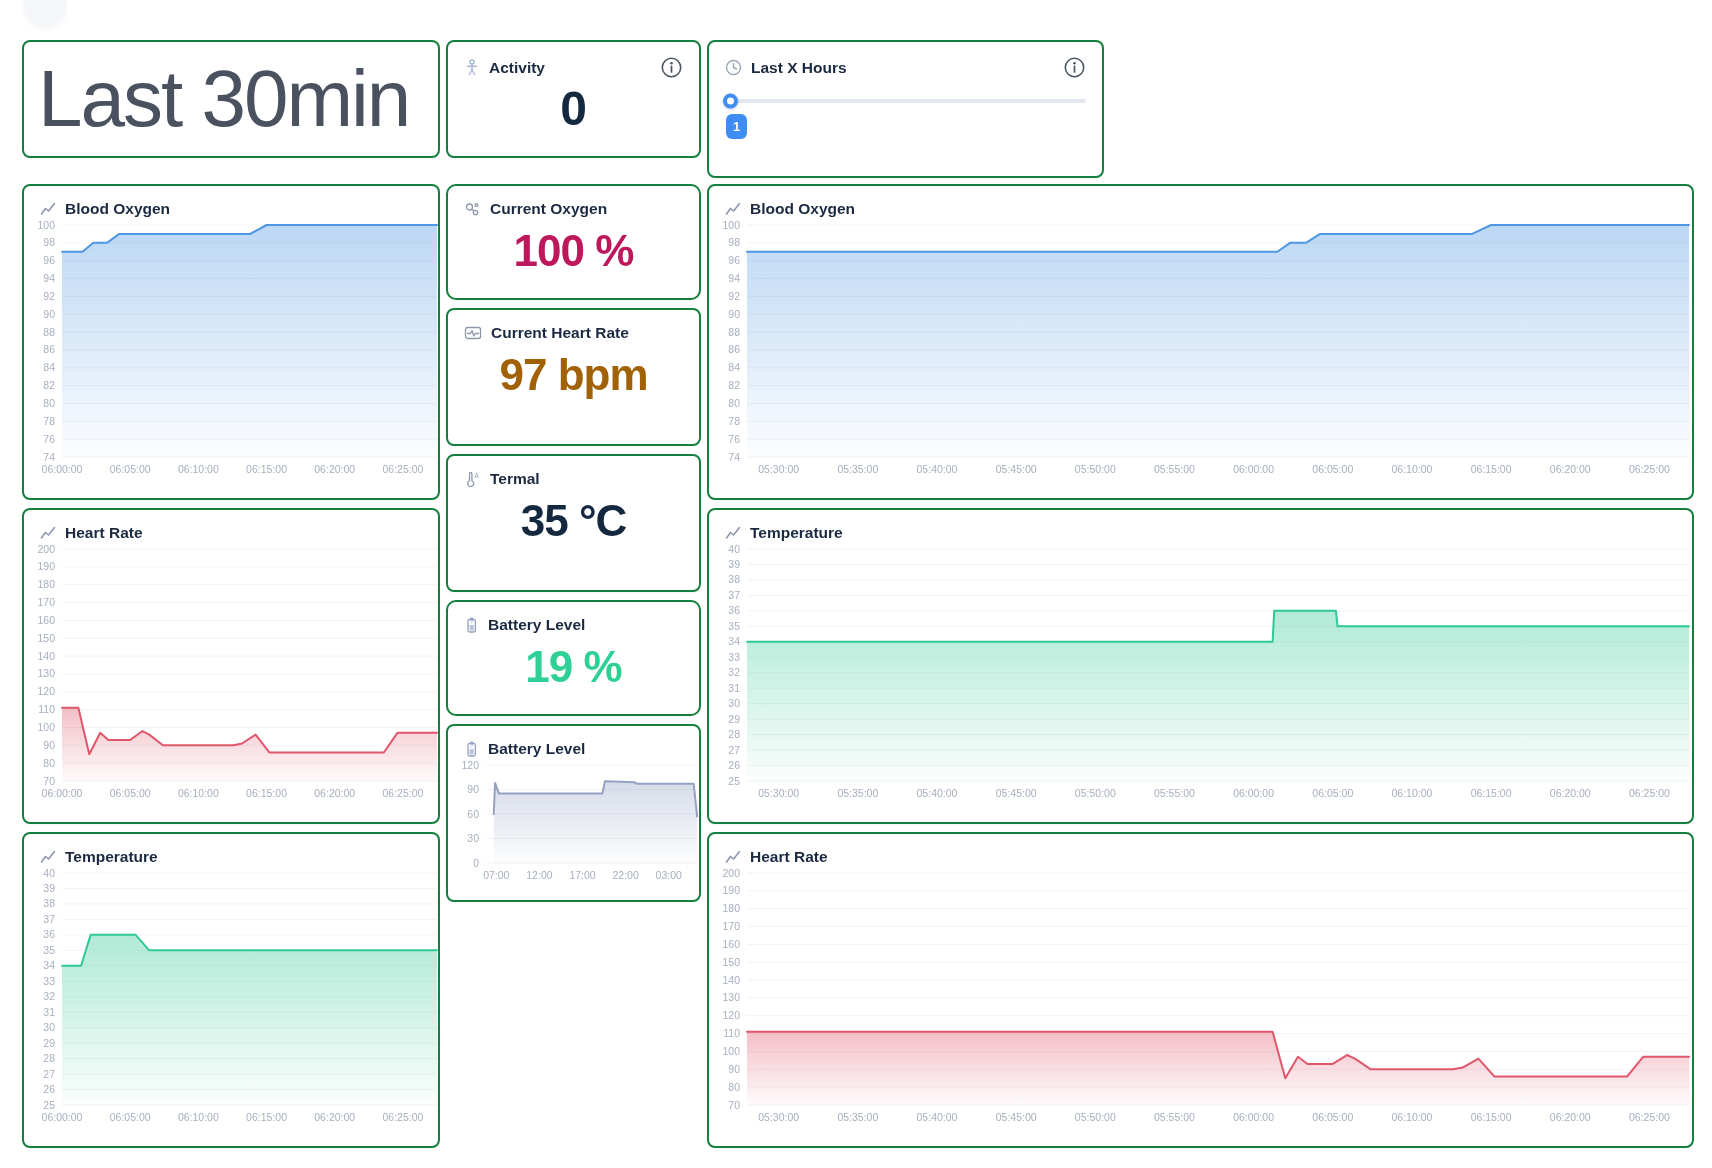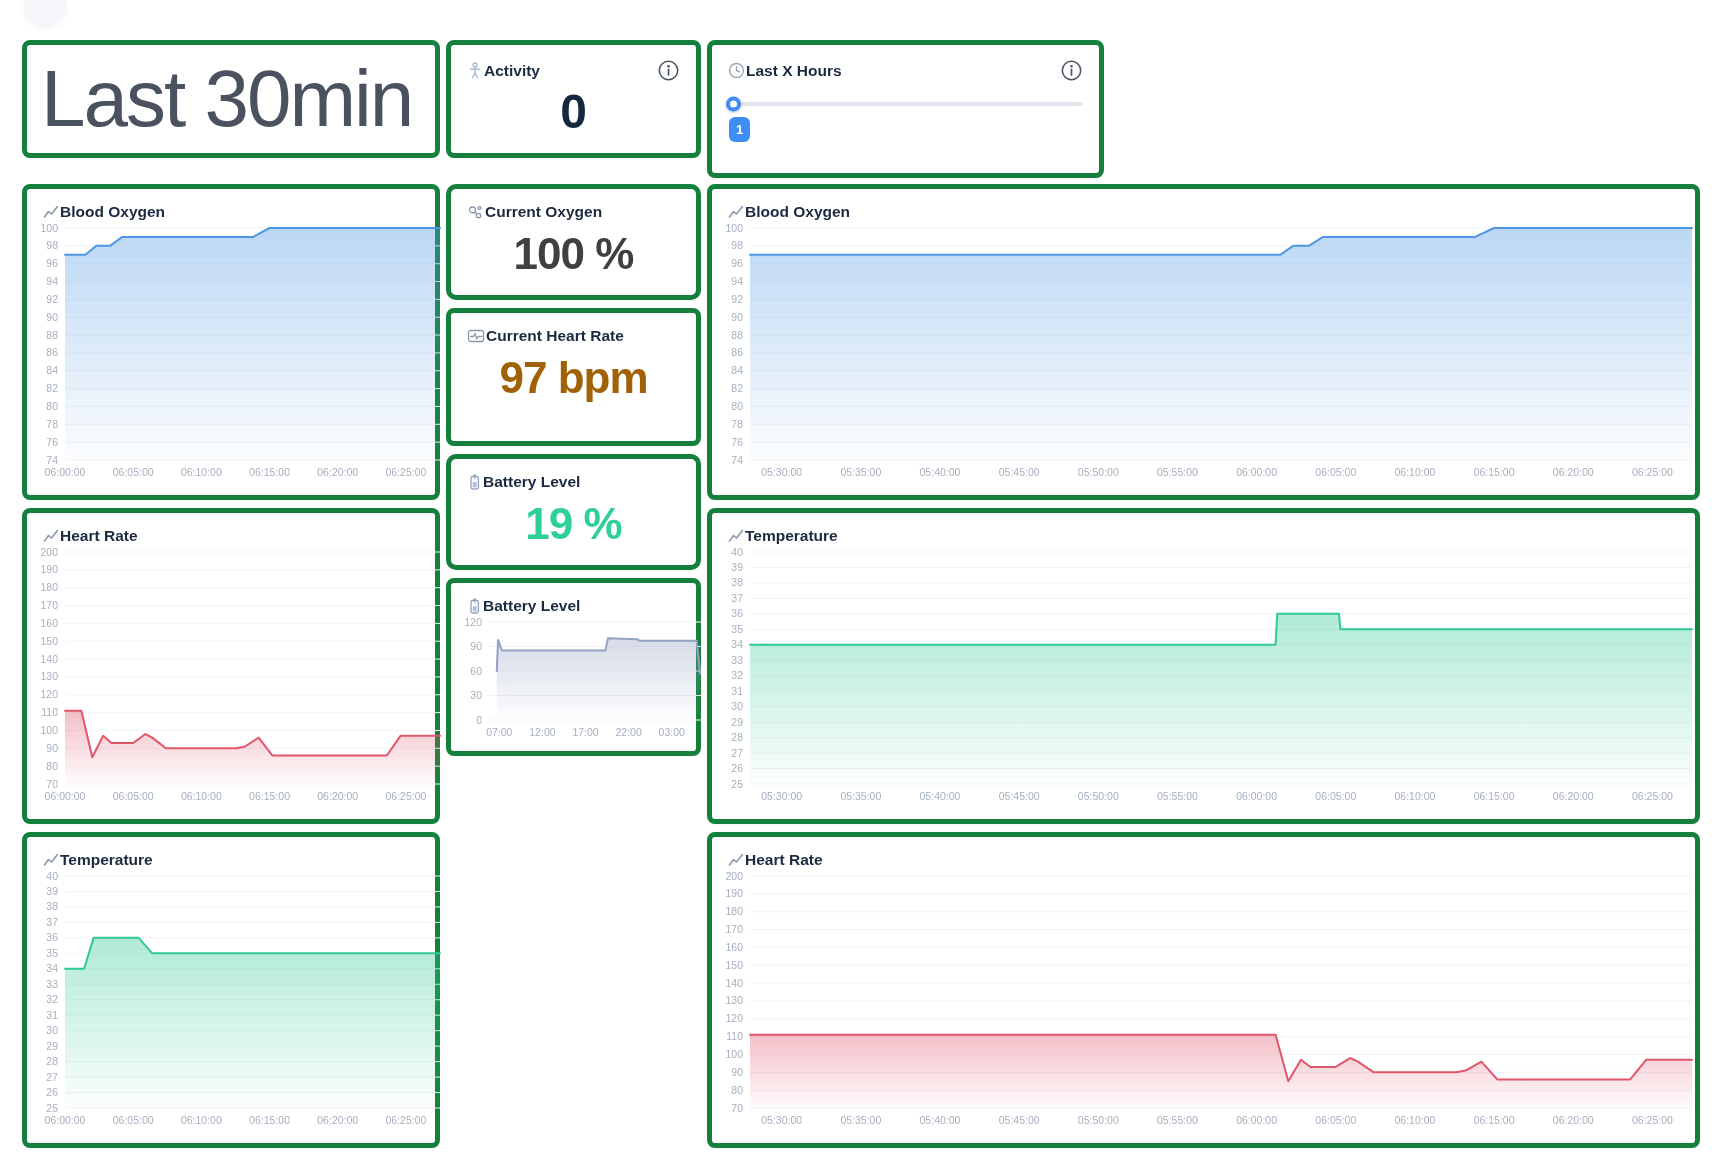--- a/index.html
+++ b/index.html
@@ -1,26 +1,26 @@
 <!DOCTYPE html>
 <html><head>
 <meta charset="utf-8">
 <style>
   * { margin:0; padding:0; box-sizing:border-box; }
   html,body { width:1712px; height:1168px; background:#ffffff; font-family:"Liberation Sans", sans-serif; color:#1b2a40; overflow:hidden; }
   .page { position:relative; width:1712px; height:1168px; padding:40px 20px 0 22px; }
   .float-btn { position:absolute; left:24px; top:-16px; width:42px; height:42px; border-radius:50%; background:#f4f6fa; box-shadow:0 2px 6px rgba(20,30,60,.06); }
 
-  .card { background:#fff; border:5px solid #15803d; border-radius:8px; box-shadow:0 1px 2px rgba(16,24,40,.04); position:relative; }
+  .card { background:#fff; border:2px solid #15803d; border-radius:8px; box-shadow:0 1px 2px rgba(16,24,40,.04); position:relative; }
 
   .top-row { display:grid; grid-template-columns:418px 255px 397px; gap:6px; margin-bottom:6px; }
   .title-card { height:118px; display:flex; align-items:center; padding:0 14px; overflow:hidden; }
   .big-title { font-size:80px; font-weight:400; color:#4a5260; letter-spacing:-2px; line-height:1; white-space:nowrap; }
 
-  .card-header { display:flex; align-items:center; gap:1px; padding:14px 16px 0 16px; }
+  .card-header { display:flex; align-items:center; gap:9px; padding:14px 16px 0 16px; }
   .card-header .hlabel { font-size:15.5px; font-weight:700; color:#1b2a40; }
   .card-header .spacer { margin-left:auto; }
   .icon { display:inline-flex; align-items:center; justify-content:center; flex:0 0 auto; }
 
   .activity-card { height:118px; }
   .activity-value { text-align:center; font-size:48px; font-weight:800; color:#142940; margin-top:2px; }
 
   .slider-card { height:138px; }
   .slider-wrap { padding:0 16px; }
   .slider-track { position:relative; height:4px; background:#e4e6ef; border-radius:2px; margin-top:20px; }
@@ -281,36 +281,48 @@
           <span class="icon">
             <svg width="17" height="17" viewBox="0 0 17 17" fill="none" stroke="#8d97ac" stroke-width="1.3">
               <circle cx="5.5" cy="6" r="3"></circle>
                 <circle cx="11.5" cy="11.5" r="2.2"></circle>
                 <circle cx="12.5" cy="4" r="1.4"></circle>
                 <line x1="7.7" y1="8" x2="9.8" y2="9.9"></line>
             </svg>
           </span>
           <span class="hlabel">Current Oxygen</span>
         </div>
-        <div class="stat-value" style="color: #404040;">100 %</div>
+        <div class="stat-value" style="color: #be185d;">100 %</div>
       </div>
 
       <div class="card stat-card">
         <div class="card-header">
           <span class="icon">
             <svg width="18" height="16" viewBox="0 0 18 16" fill="none" stroke="#8d97ac" stroke-width="1.3" stroke-linejoin="round" stroke-linecap="round">
               <rect x="1.5" y="2.5" width="15" height="11" rx="2"></rect>
                 <polyline points="3.5,8.5 6.5,8.5 8,5.5 9.8,10.8 11.2,8.5 14.5,8.5"></polyline>
             </svg>
           </span>
           <span class="hlabel">Current Heart Rate</span>
         </div>
         <div class="stat-value" style="color: #a16207;">97 bpm</div>
       </div>
 
+      <div class="card stat-card">
+        <div class="card-header">
+          <span class="icon">
+            <svg width="17" height="17" viewBox="0 0 17 17" fill="none" stroke="#8d97ac" stroke-width="1.3" stroke-linecap="round">
+              <path d="M5.5 2.5 v7.2 a3 3 0 1 0 2.4 0 V2.5 a1.2 1.2 0 0 0 -2.4 0 Z"></path>
+              <text x="10.5" y="7" font-size="6.5" fill="#8d97ac" stroke="none" font-family="Liberation Sans, sans-serif">A</text>
+            </svg>
+          </span>
+          <span class="hlabel">Termal</span>
+        </div>
+        <div class="stat-value" style="color: rgb(20, 41, 64);">35 °C</div>
+      </div>
 
       <div class="card stat-card tall">
         <div class="card-header">
           <span class="icon">
             <svg width="15" height="18" viewBox="0 0 15 18" fill="none">
               <rect x="4" y="3.5" width="7.4" height="12.5" rx="1.8" stroke="#93a1c2" stroke-width="1.3"></rect>
               <rect x="6.2" y="1.5" width="3" height="1.6" rx="0.6" fill="#93a1c2"></rect>
               <rect x="5.6" y="9" width="4.2" height="5.4" rx="0.8" fill="#b9c3d9"></rect>
               <text x="6" y="8.2" font-size="5.5" fill="#93a1c2" font-family="Liberation Sans, sans-serif">?</text>
             </svg>

